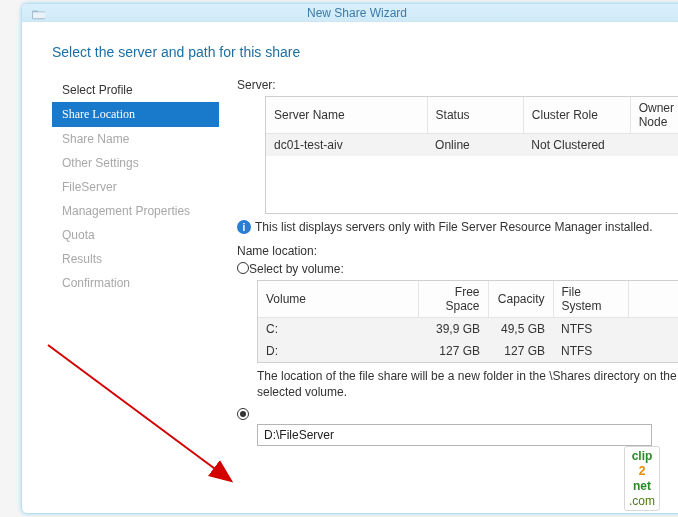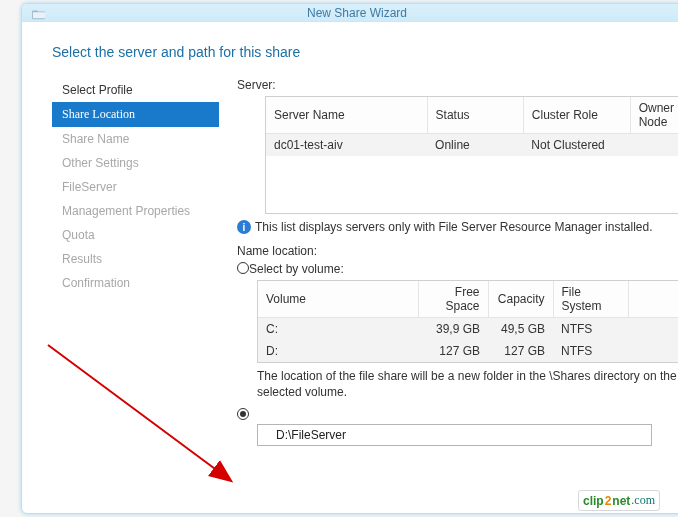--- a/index.html
+++ b/index.html
@@ -29,26 +29,26 @@
   .info-icon { width: 14px; height: 14px; border-radius: 50%; background: #2b7cd3; color: #fff; font-size: 10px; font-weight: bold; display: flex; align-items: center; justify-content: center; }
   .radio-row { display: flex; align-items: flex-start; gap: 0; margin: 0 0; }
   .radio { width: 12px; height: 12px; border: 1px solid #333; border-radius: 50%; display: inline-flex; align-items: center; justify-content: center; }
   .radio.checked::after { content: ""; width: 6px; height: 6px; border-radius: 50%; background: #333; }
   .vol-table-wrap { margin: 4px 0 6px 20px; border: 1px solid #cfcfcf; background: #fff; }
   .vol-table-wrap table { border: none; width: 100%; }
   .vol-table-wrap th { border-bottom: 1px solid #e5e5e5; }
   .vol-table-wrap td { background: #fff; }
   .vol-table-wrap th.r, .vol-table-wrap td.r { text-align: right; }
   .hint { margin: 6px 0 8px 20px; color: #333; line-height: 1.3; }
-  .path-input { margin: 4px 0 12px 20px; width: 395px; height: 22px; border: 1px solid #b5b5b5; padding: 2px 18px; font-size: 12px; color: #222; background: #fff; }
+  .path-input { margin: 4px 0 12px 20px; width: 395px; height: 22px; border: 1px solid #b5b5b5; padding: 2px 6px; font-size: 12px; color: #222; background: #fff; }
   .arrow { position: absolute; pointer-events: none; left: 0; top: 0; }
-  .watermark { position: absolute; right: 18px; bottom: 6px; font-size: 12px; color: #999; background: #fff; padding: 2px 4px; border: 1px solid #d8d8d8; border-radius: 3px; display: flex; align-items: center; gap: 1px; }
+  .watermark { position: absolute; right: 18px; bottom: 6px; font-size: 12px; color: #999; background: #fff; padding: 2px 4px; border: 1px solid #d8d8d8; border-radius: 3px; display: flex; align-items: center; gap: 1px; flex-direction: column; }
   .watermark .c1 { color: #2a8a2a; font-weight: bold; }
   .watermark .c2 { color: #e48a00; font-weight: bold; }
-  .watermark .c3 { color: #0f766e; font-family: Liberation Serif, serif; }
+  .watermark .c3 { color: #4d7c0f; }
 </style>
 </head>
 <body>
 
 <div class="frame">
   <div class="titlebar">
     <span class="icon">
       <svg viewBox="0 0 16 14">
           <path fill="#9fb9cc" d="M1 3h5l1 1h8v8a1 1 0 0 1-1 1H1a1 1 0 0 1-1-1V4a1 1 0 0 1 1-1z"></path>
           <path fill="#e8f2f8" d="M1 5h14v7H1z"></path>

